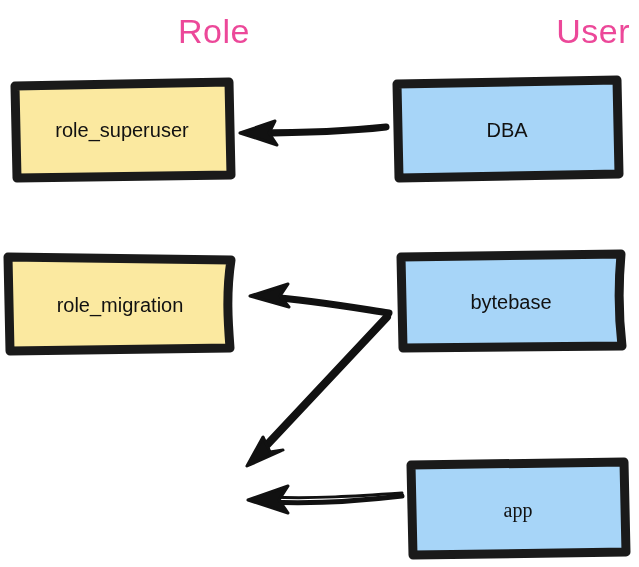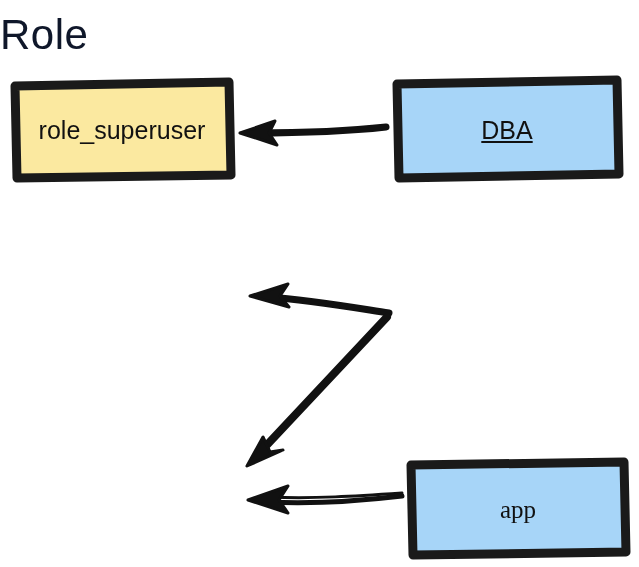--- a/index.html
+++ b/index.html
@@ -13,39 +13,39 @@
   }
   #diagram-root {
     position: relative;
     width: 639px;
     height: 567px;
     background: #ffffff;
     overflow: hidden;
   }
   .column-header {
     position: absolute;
-    font-size: 42px;
+    font-size: 34px;
     font-weight: 400;
-    color: #0f172a;
+    color: #ec4899;
     letter-spacing: 0.5px;
-    text-align: left;
+    text-align: right;
     white-space: nowrap;
     line-height: 1;
   }
   #header-role  { left: 0px;   top: 14px; width: 250px; }
   #header-user  { left: 380px; top: 14px; width: 250px; }
 
   .node {
     position: absolute;
     display: flex;
     align-items: center;
     justify-content: center;
     box-sizing: border-box;
     color: #111111;
-    font-size: 25px;
+    font-size: 20px;
     font-weight: 400;
     white-space: nowrap;
     line-height: 1;
     text-align: center;
   }
   .node .node-label {
     position: relative;
     z-index: 3;
     pointer-events: none;
   }
@@ -54,21 +54,21 @@
     left: -8px;
     top: -8px;
     width: calc(100% + 16px);
     height: calc(100% + 16px);
     z-index: 1;
     overflow: visible;
   }
 
   
   #node-role-superuser { left: 14px;  top: 82px;  width: 216px; height: 96px; }
-  #node-dba            { left: 396px; top: 82px;  width: 222px; height: 96px; text-decoration: underline; }
+  #node-dba            { left: 396px; top: 82px;  width: 222px; height: 96px; }
   #node-role-migration { left: 8px;   top: 256px; width: 224px; height: 98px; }
   #node-bytebase       { left: 400px; top: 256px; width: 222px; height: 92px; }
   #node-role-rw        { left: 11px;  top: 458px; width: 220px; height: 97px; }
   #node-app            { left: 411px; top: 464px; width: 214px; height: 91px; font-family: Liberation Serif, serif; }
 
   #edges-layer {
     position: absolute;
     left: 0;
     top: 0;
     width: 639px;
@@ -78,20 +78,21 @@
     overflow: visible;
   }
 </style>
 </head>
 <body>
 
 <div id="diagram-root">
 
   <div class="column-header" id="header-role">Role</div>
 
+  <div class="column-header" id="header-user">User</div>
 
   <svg id="edges-layer" viewBox="0 0 639 567">
 
     <g>
       <path d="M 386 127 C 350 131, 300 133, 250 133" fill="none" stroke="#111111" stroke-width="7" stroke-linecap="round"></path>
       <path d="M 240 133 L 275 121 L 269 133 L 277 145 Z" fill="#111111" stroke="#111111" stroke-width="3" stroke-linejoin="round"></path>
     </g>
 
     <g>
       <path d="M 389 313 C 350 307, 310 300, 268 297" fill="none" stroke="#111111" stroke-width="7" stroke-linecap="round"></path>
@@ -110,29 +111,41 @@
     </g>
   </svg>
 
   <div class="node" id="node-role-superuser">
     <svg class="sketch-shape" viewBox="0 0 232 112" preserveAspectRatio="none">
       <path d="M 9 12 L 223 8 L 225 101 L 11 104 Z" fill="#FBE9A0" stroke="#1a1a1a" stroke-width="9" stroke-linejoin="round" stroke-linecap="round"></path>
     </svg>
     <span class="node-label">role_superuser</span>
   </div>
 
+  <div class="node" id="node-role-migration">
+    <svg class="sketch-shape" viewBox="0 0 240 114" preserveAspectRatio="none">
+      <path d="M 8 9 L 231 12 C 226 45, 228 74, 230 100 L 10 103 Z" fill="#FBE9A0" stroke="#1a1a1a" stroke-width="9" stroke-linejoin="round" stroke-linecap="round"></path>
+    </svg>
+    <span class="node-label">role_migration</span>
+  </div>
 
 
   <div class="node" id="node-dba">
     <svg class="sketch-shape" viewBox="0 0 238 112" preserveAspectRatio="none">
       <path d="M 9 10 L 229 6 L 231 100 L 11 104 Z" fill="#A7D5F8" stroke="#1a1a1a" stroke-width="9" stroke-linejoin="round" stroke-linecap="round"></path>
     </svg>
     <span class="node-label">DBA</span>
   </div>
 
+  <div class="node" id="node-bytebase">
+    <svg class="sketch-shape" viewBox="0 0 238 108" preserveAspectRatio="none">
+      <path d="M 9 9 L 229 6 C 226 40, 227 72, 230 98 L 11 100 Z" fill="#A7D5F8" stroke="#1a1a1a" stroke-width="9" stroke-linejoin="round" stroke-linecap="round"></path>
+    </svg>
+    <span class="node-label">bytebase</span>
+  </div>
 
   <div class="node" id="node-app">
     <svg class="sketch-shape" viewBox="0 0 230 107" preserveAspectRatio="none">
       <path d="M 8 9 L 221 6 L 223 96 L 10 99 Z" fill="#A7D5F8" stroke="#1a1a1a" stroke-width="9" stroke-linejoin="round" stroke-linecap="round"></path>
     </svg>
     <span class="node-label">app</span>
   </div>
 
 </div>
 

